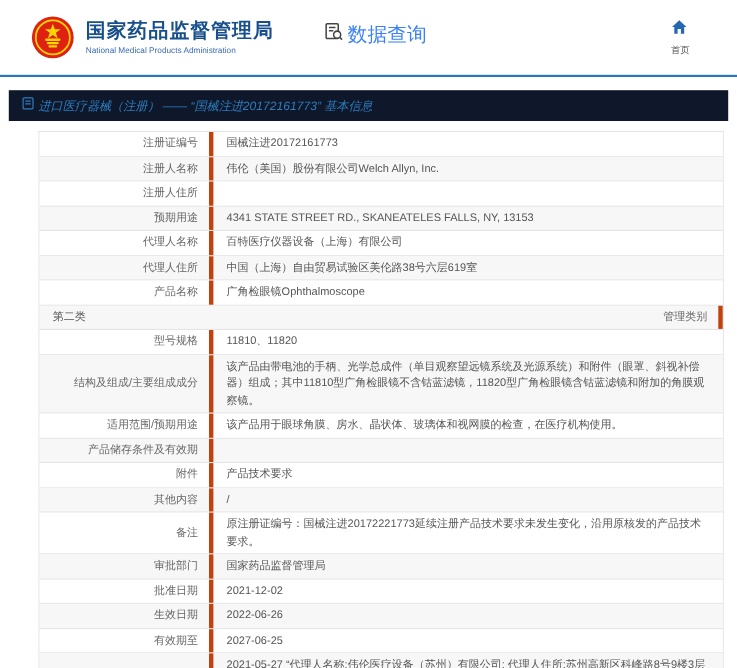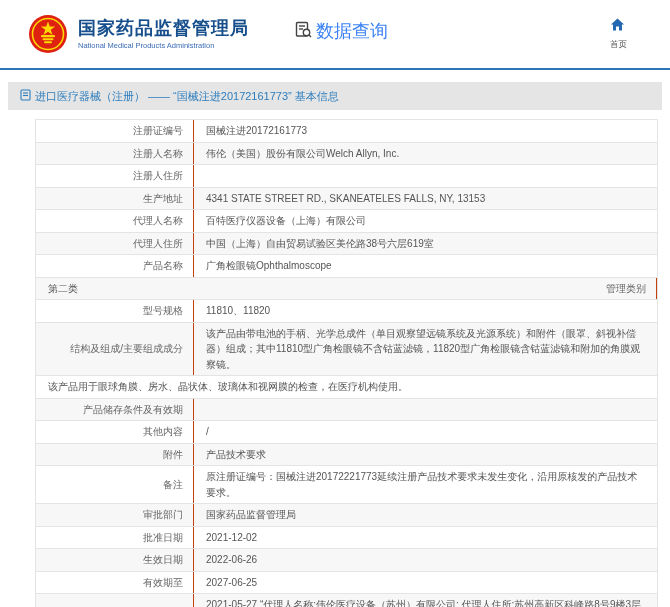--- a/index.html
+++ b/index.html
@@ -19,33 +19,33 @@
   .org-en { font-size:7.5px; color:#3c6cb4; margin-top:2px; }
   .section { display:flex; align-items:center; margin-left:46px; margin-top:-6px; cursor:pointer; }
   .section svg { width:17px; height:17px; }
   .section-label { font-size:18px; color:#3b82f6; margin-left:4px; }
   .topnav { margin-left:auto; display:flex; gap:26px; }
   .nav-item { display:flex; flex-direction:column; align-items:flex-start; cursor:pointer; min-width:34px; }
   .nav-item svg { width:15px; height:15px; }
   .nav-label { font-size:8.5px; color:#555; margin-top:3px; white-space:nowrap; }
 
   
-  .breadcrumb { margin:12px 8px 0 8px; background:#e5e5e5; padding:5px 12px;
-                display:flex; align-items:center; }
+  .breadcrumb { margin:12px 8px 0 8px; background:#0f172a; padding:5px 12px;
+                display:flex; align-items:center;font-style:italic; }
   .breadcrumb svg { width:11px; height:12px; flex:0 0 auto; }
   .crumb-text { font-size:11px; color:#2d7dbd; margin-left:4px; }
 
   
   .table-wrap { margin:9px 12px 0 35px; width:623px;
                 border:1px solid #e4e4e4; border-bottom:none; }
   .row { display:flex; border-bottom:1px solid #e4e4e4; background:#fff; }
   .row:nth-child(even) { background:#f7f7f7; }
   .cell { font-size:10px; line-height:1.55; }
   .cell.label { width:158px; flex:0 0 auto; text-align:center; color:#666;
-                padding:3px 10px 3px 4px; border-right:1px solid #c2410c;
+                padding:3px 10px 3px 4px; border-right:4px solid #c2410c;
                 display:flex; align-items:center; justify-content:flex-end; min-height:20px; }
   .cell.value { flex:1; color:#555; padding:3px 12px; min-height:20px;
                 display:flex; flex-direction:column; justify-content:center;
                 word-break:break-all; }
 </style>
 </head>
 <body>
 
 <div class="header">
   <span class="emblem">
@@ -103,21 +103,21 @@
       <div class="cell value">国械注进20172161773</div>
     </div>
     <div class="row">
       <div class="cell label">注册人名称</div>
       <div class="cell value">伟伦（美国）股份有限公司Welch Allyn, Inc.</div>
     </div>
     <div class="row">
       <div class="cell label">注册人住所</div>
     </div>
     <div class="row">
-      <div class="cell label">生产地址</div>
+      <div class="cell label">预期用途</div>
       <div class="cell value">4341 STATE STREET RD., SKANEATELES FALLS, NY, 13153</div>
     </div>
     <div class="row">
       <div class="cell label">代理人名称</div>
       <div class="cell value">百特医疗仪器设备（上海）有限公司</div>
     </div>
     <div class="row">
       <div class="cell label">代理人住所</div>
       <div class="cell value">中国（上海）自由贸易试验区美伦路38号六层619室</div>
     </div>
@@ -131,33 +131,34 @@
     </div>
     <div class="row">
       <div class="cell label">型号规格</div>
       <div class="cell value">11810、11820</div>
     </div>
     <div class="row">
       <div class="cell label">结构及组成/主要组成成分</div>
       <div class="cell value">该产品由带电池的手柄、光学总成件（单目观察望远镜系统及光源系统）和附件（眼罩、斜视补偿器）组成；其中11810型广角检眼镜不含钴蓝滤镜，11820型广角检眼镜含钴蓝滤镜和附加的角膜观察镜。</div>
     </div>
     <div class="row">
+      <div class="cell label">适用范围/预期用途</div>
       <div class="cell value">该产品用于眼球角膜、房水、晶状体、玻璃体和视网膜的检查，在医疗机构使用。</div>
     </div>
     <div class="row">
       <div class="cell label">产品储存条件及有效期</div>
       <div class="cell value"></div>
     </div>
     <div class="row">
+      <div class="cell label">附件</div>
+      <div class="cell value">产品技术要求</div>
+    </div>
+    <div class="row">
       <div class="cell label">其他内容</div>
       <div class="cell value">/</div>
-    </div>
-    <div class="row">
-      <div class="cell label">附件</div>
-      <div class="cell value">产品技术要求</div>
     </div>
     <div class="row">
       <div class="cell label">备注</div>
       <div class="cell value">原注册证编号：国械注进20172221773延续注册产品技术要求未发生变化，沿用原核发的产品技术要求。</div>
     </div>
     <div class="row">
       <div class="cell label">审批部门</div>
       <div class="cell value">国家药品监督管理局</div>
     </div>
     <div class="row">

